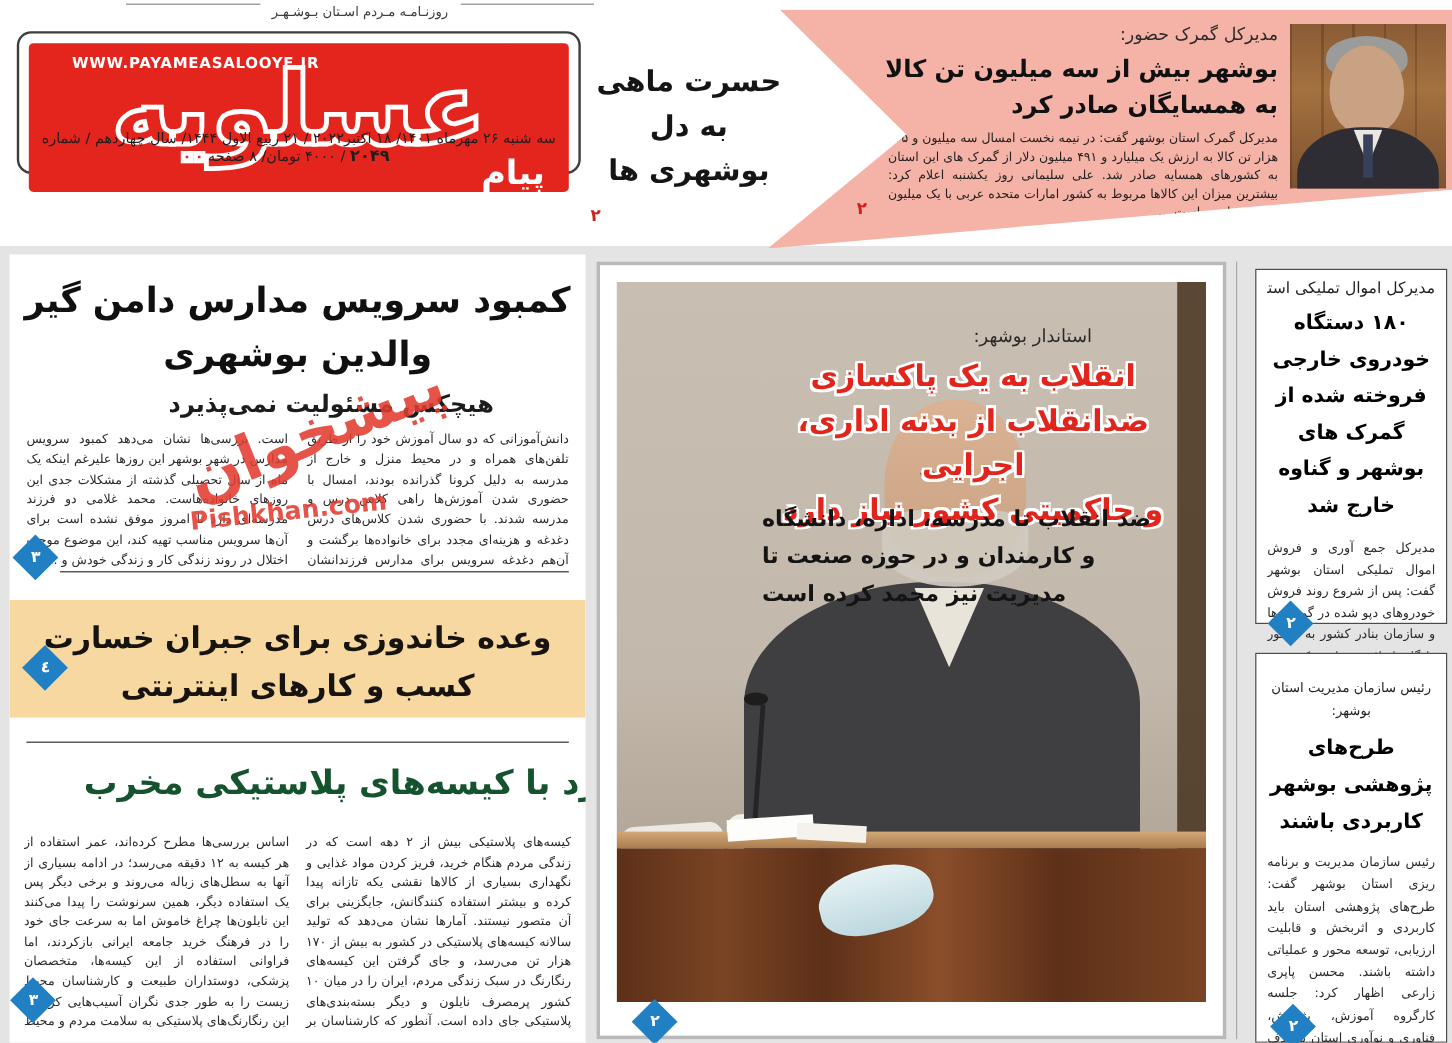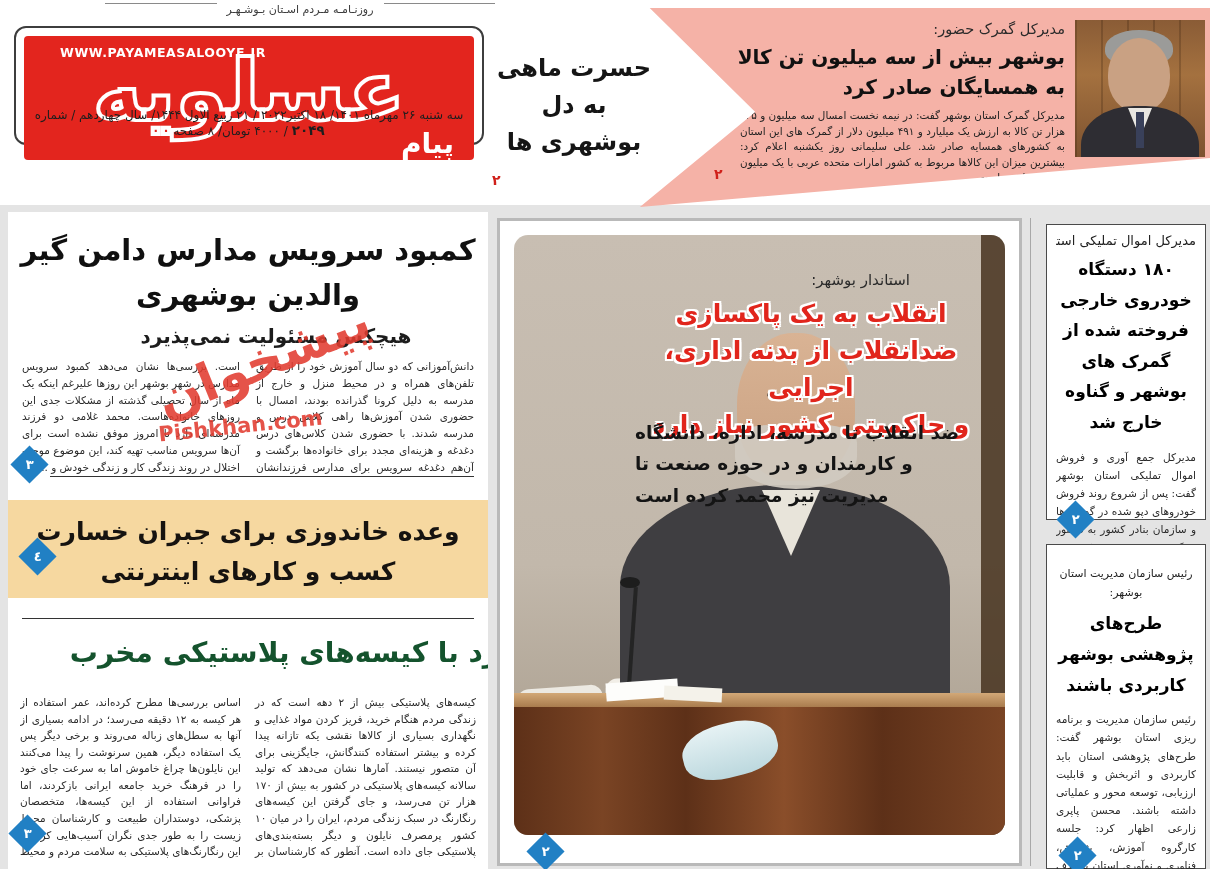--- a/index.html
+++ b/index.html
@@ -58,21 +58,21 @@
   .khandouzi-text { position:absolute; left:0; top:12px; width:480px; text-align:center; direction:rtl;
                     font-size:25px; font-weight:bold; color:#161310; line-height:1.6; }
   .plastic-h2 { position:absolute; left:0; top:424px; width:576px; text-align:center; direction:rtl;
                 font-size:28px; font-weight:bold; color:#14532d; }
   .plastic-body { position:absolute; left:12px; top:482px; width:456px; height:168px; direction:rtl;
                   columns:2; column-gap:14px; font-size:10.5px; line-height:1.58; text-align:justify; color:#2b2b2b; overflow:hidden; }
 
   
   .center-card { position:absolute; left:497px; top:218px; width:525px; height:648px; background:#fff; border:3px solid #b9b9b9; }
   .gov-photo { position:absolute; left:14px; top:14px; width:491px; height:600px; overflow:hidden;
-               background:linear-gradient(180deg,#c8beb2 0%,#c2b8ab 55%,#b2a798 78%,#a79c8d 100%);border-radius:14px; }
+               background:linear-gradient(180deg,#c8beb2 0%,#c2b8ab 55%,#b2a798 78%,#a79c8d 100%); }
   .gp-dark-right { position:absolute; right:0; top:0; width:24px; height:100%; background:#47331f; opacity:.85; }
   .gp-body { position:absolute; right:55px; top:250px; width:330px; height:300px; background:#3f3e41;
              border-radius:48% 48% 6px 6px / 34% 34% 6px 6px; }
   .gp-shirt { position:absolute; right:185px; top:255px; width:58px; height:66px; background:#e8e4da; clip-path:polygon(0 0,100% 0,50% 100%); }
   .gp-head { position:absolute; right:150px; top:98px; width:118px; height:148px; border-radius:48% 48% 44% 44%;
              background:linear-gradient(180deg,#d9b394,#c9a182); }
   .gp-beard { position:absolute; right:148px; top:190px; width:122px; height:64px; border-radius:30% 30% 55% 55%; background:#d0cac0; opacity:.92; }
   .gp-eye { position:absolute; width:12px; height:4px; border-radius:2px; background:#57483a; }
   .gp-mic { position:absolute; left:116px; top:352px; width:4px; height:112px; background:#242424; transform:rotate(4deg); }
   .gp-michead { position:absolute; left:106px; top:342px; width:20px; height:11px; border-radius:50%; background:#1d1d1d; }

